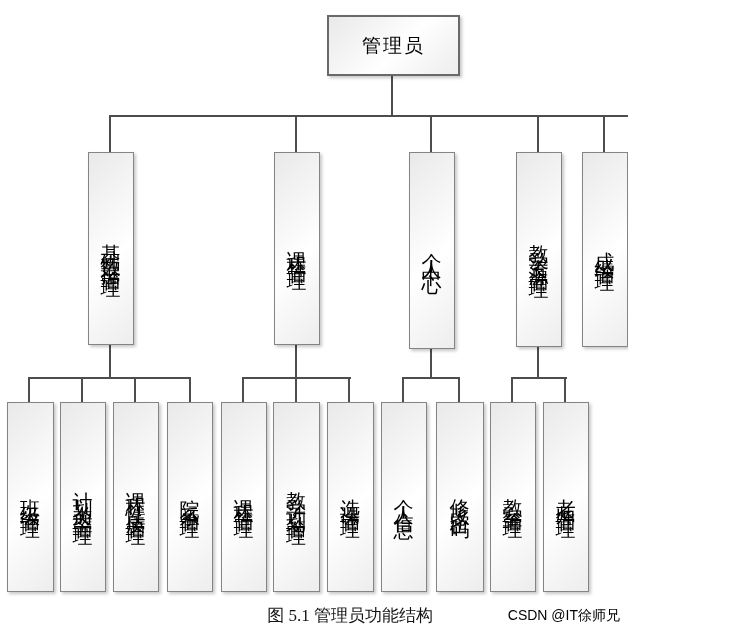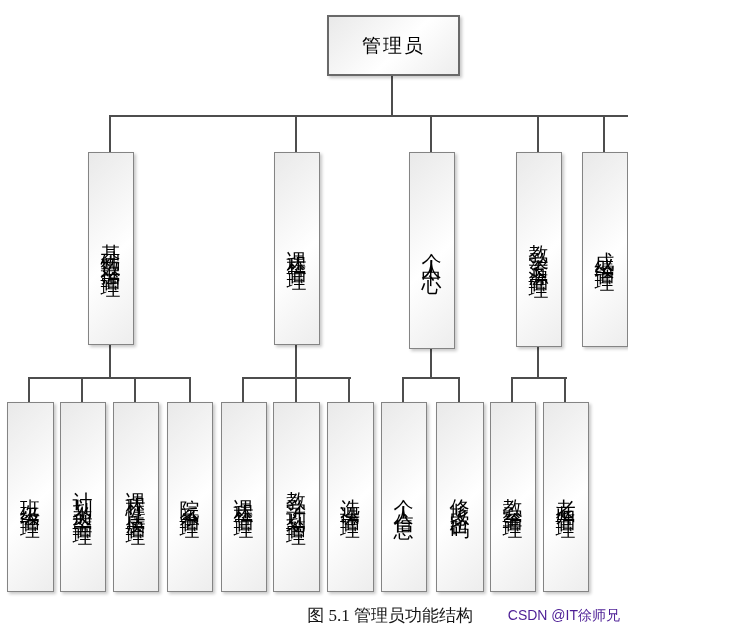--- a/index.html
+++ b/index.html
@@ -27,25 +27,24 @@
     text-orientation:upright;
     font-size:20px;
     letter-spacing:7px;
     line-height:1.1;
     color:#000;
   }
   .caption{
     position:absolute;left:0;top:604px;width:700px;
     text-align:center;font-size:17px;color:#141414;
     font-family:"Liberation Serif","DejaVu Serif",serif;
-    padding-left:40px;
   }
   .watermark{
     position:absolute;right:8px;top:607px;
-    font-size:14px;color:#4c1d95;
+    font-size:14px;color:#000000;
     font-family:"Liberation Sans","DejaVu Sans",sans-serif;
   }
 </style>
 </head>
 <body>
 
 <div class="canvas">
 
   <div class="line v" style="left:391px;top:72px;height:44px"></div>
   <div class="line h" style="left:109px;top:115px;width:552px"></div>

